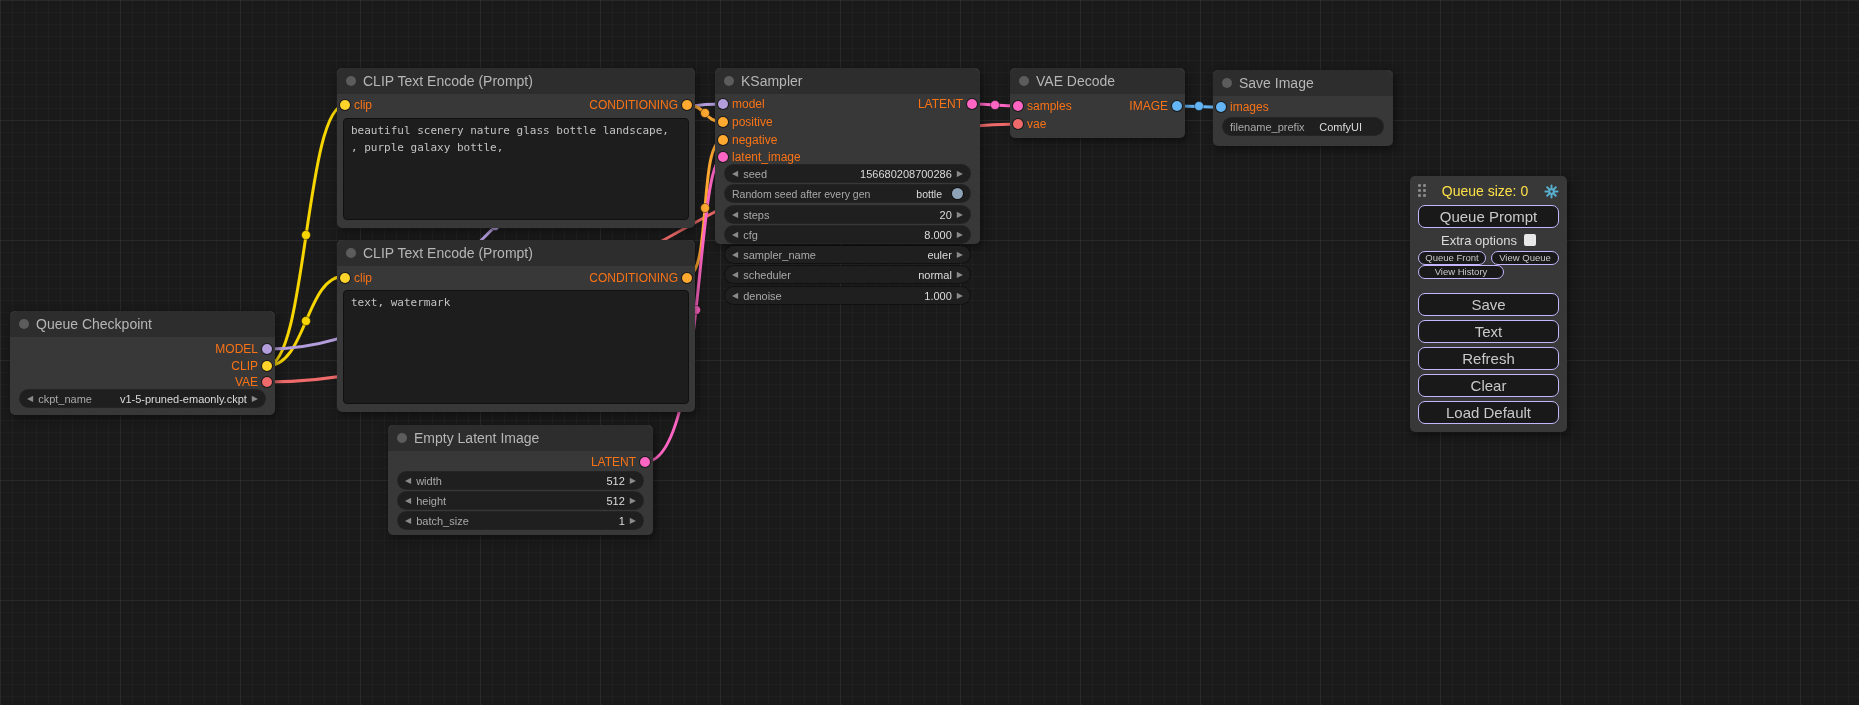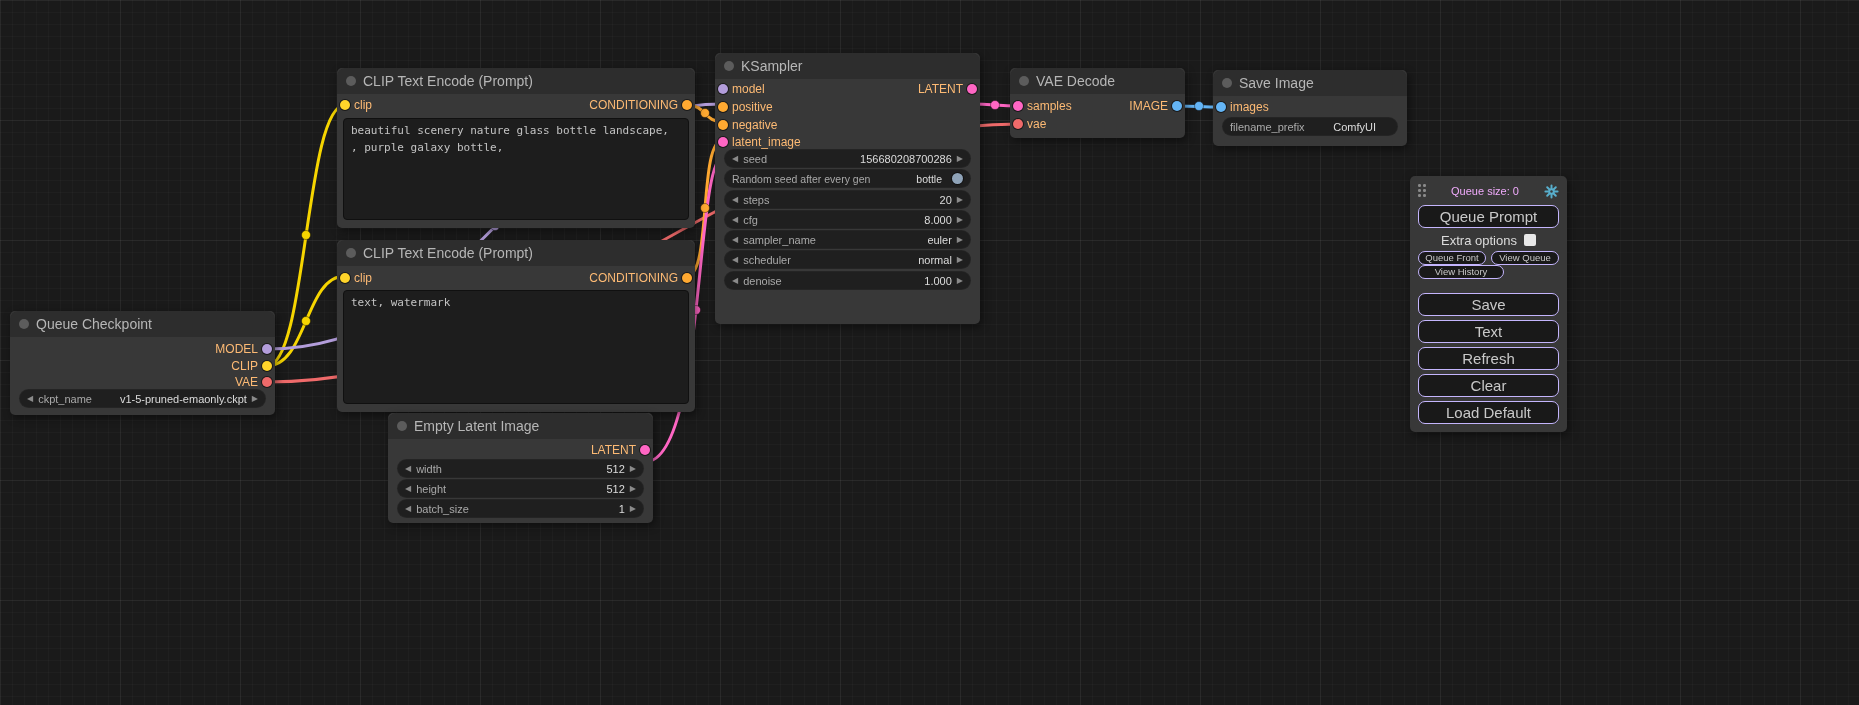--- a/index.html
+++ b/index.html
@@ -20,21 +20,21 @@
   .w-cond{stroke:#ffa931} .w-latent{stroke:#ff66c4} .w-image{stroke:#64b5f6}
   .f-clip{fill:#f6d500} .f-model{fill:#b39ddb} .f-vae{fill:#ef6a6a}
   .f-cond{fill:#ffa931} .f-latent{fill:#ff66c4} .f-image{fill:#64b5f6}
 
   .node { position:absolute; z-index:2; background:#383838; border-radius:5px;
           box-shadow:2px 3px 8px rgba(0,0,0,0.45); }
   .titlebar { height:26px; background:#2d2d2d; border-radius:8px 8px 0 0;
               display:flex; align-items:center; padding:0 9px; gap:7px; }
   .cdot { width:10px; height:10px; border-radius:50%; background:#5c5c5c; flex:none; }
   .ttext { font-size:14px; color:#b6b6b6; white-space:nowrap; }
-  .plabel { position:absolute; font-size:12px; color:#fdba74; line-height:16px; white-space:nowrap; }
+  .plabel { position:absolute; font-size:12px; color:#f97316; line-height:16px; white-space:nowrap; }
   .plabel.in { left:17px; }
   .plabel.out { right:17px; }
   .pdot { position:absolute; width:10px; height:10px; border-radius:50%;
           box-shadow:0 0 0 1px rgba(0,0,0,0.55); }
   .pdot.in { left:3px; }
   .pdot.out { right:3px; }
   .dot-model{background:#b39ddb} .dot-clip{background:#ffd42a} .dot-vae{background:#ef6a6a}
   .dot-cond{background:#ffa931} .dot-latent{background:#ff66c4} .dot-image{background:#64b5f6}
 
   .widget { position:absolute; left:10px; right:10px; height:17px; background:#1f1f1f;
@@ -51,21 +51,21 @@
             border:1px solid #101010; border-radius:4px; color:#c3c3c3;
             font-family:"DejaVu Sans Mono", monospace; font-size:11px; line-height:1.5;
             padding:4px 7px; resize:none; outline:none; display:block; width:auto; }
 
   .qpanel { position:absolute; left:1410px; top:176px; width:157px; z-index:3;
             background:#383838; border-radius:5px; box-shadow:2px 3px 10px rgba(0,0,0,0.5);
             padding:5px 8px 8px; }
   .qhead { display:flex; align-items:center; height:20px; }
   .drag { display:grid; grid-template-columns:repeat(2,4px); grid-auto-rows:4px; gap:1px; cursor:grab; }
   .drag i { width:2.5px; height:2.5px; background:#8a8a8a; border-radius:50%; }
-  .qsize { flex:1; text-align:center; color:#f0abfc; font-size:11px; }
+  .qsize { flex:1; text-align:center; color:#fde047; font-size:14px; }
   .gearwrap { width:16px; height:16px; display:flex; align-items:center; justify-content:center; cursor:pointer; }
   .btn { display:block; width:100%; background:#191919; border:1px solid #c4b5fd;
          border-radius:7px; color:#c9c9c9; text-align:center; white-space:nowrap;
          overflow:hidden; font-family:"Liberation Sans", sans-serif; cursor:pointer; }
   .btn.big { height:23px; font-size:15px; line-height:20px; margin-top:4px; }
   .extra { display:flex; align-items:center; justify-content:center; gap:7px;
            height:22px; color:#dcdcdc; font-size:13px; margin-top:1px; }
   .checkbox { width:12px; height:12px; background:#e8e8e8; border-radius:2px; cursor:pointer; }
   .smallrow { display:flex; gap:5px; }
   .btn.small { height:14px; font-size:9.5px; line-height:12px; border-radius:7px; flex:1; padding:0 2px; margin:0; }
@@ -138,21 +138,21 @@
       <span class="cdot"></span>
       <span class="ttext">CLIP Text Encode (Prompt)</span>
     </div>
     <span class="pdot in dot-clip" style="top:33px"></span>
     <span class="plabel in" style="top:30px">clip</span>
     <span class="plabel out" style="top:30px">CONDITIONING</span>
     <span class="pdot out dot-cond" style="top:33px"></span>
     <textarea class="prompt" style="top: 50px; height: 114px;">text, watermark</textarea>
   </div>
 
-  <div class="node" style="left:388px;top:413px;width:265px;height:110px">
+  <div class="node" style="left:388px;top:425px;width:265px;height:110px">
     <div class="titlebar">
       <span class="cdot"></span>
       <span class="ttext">Empty Latent Image</span>
     </div>
     <span class="plabel out" style="top:29px">LATENT</span>
     <span class="pdot out dot-latent" style="top:32px"></span>
     <div class="widget" style="top:47px">
       <span class="arr">◀</span>
       <span class="wname">width</span>
       <span class="wval">512</span>
@@ -165,21 +165,21 @@
       <span class="arr">▶</span>
     </div>
     <div class="widget" style="top:87px">
       <span class="arr">◀</span>
       <span class="wname">batch_size</span>
       <span class="wval">1</span>
       <span class="arr">▶</span>
     </div>
   </div>
 
-  <div class="node" style="left:715px;top:53px;width:265px;height:271px">
+  <div class="node" style="left:715px;top:68px;width:265px;height:176px">
     <div class="titlebar">
       <span class="cdot"></span>
       <span class="ttext">KSampler</span>
     </div>
     <span class="pdot in dot-model" style="top:31px"></span>
     <span class="plabel in" style="top:28px">model</span>
     <span class="pdot in dot-cond" style="top:49px"></span>
     <span class="plabel in" style="top:46px">positive</span>
     <span class="pdot in dot-cond" style="top:67px"></span>
     <span class="plabel in" style="top:64px">negative</span>
@@ -237,21 +237,21 @@
       <span class="ttext">VAE Decode</span>
     </div>
     <span class="pdot in dot-latent" style="top:33px"></span>
     <span class="plabel in" style="top:30px">samples</span>
     <span class="pdot in dot-vae" style="top:51px"></span>
     <span class="plabel in" style="top:48px">vae</span>
     <span class="plabel out" style="top:30px">IMAGE</span>
     <span class="pdot out dot-image" style="top:33px"></span>
   </div>
 
-  <div class="node" style="left:1213px;top:70px;width:194px;height:76px">
+  <div class="node" style="left:1213px;top:70px;width:180px;height:76px">
     <div class="titlebar">
       <span class="cdot"></span>
       <span class="ttext">Save Image</span>
     </div>
     <span class="pdot in dot-image" style="top:32px"></span>
     <span class="plabel in" style="top:29px">images</span>
     <div class="widget" style="top:48px">
       <span class="wname">filename_prefix</span>
       <span class="wval" style="margin-right:14px">ComfyUI</span>
     </div>

